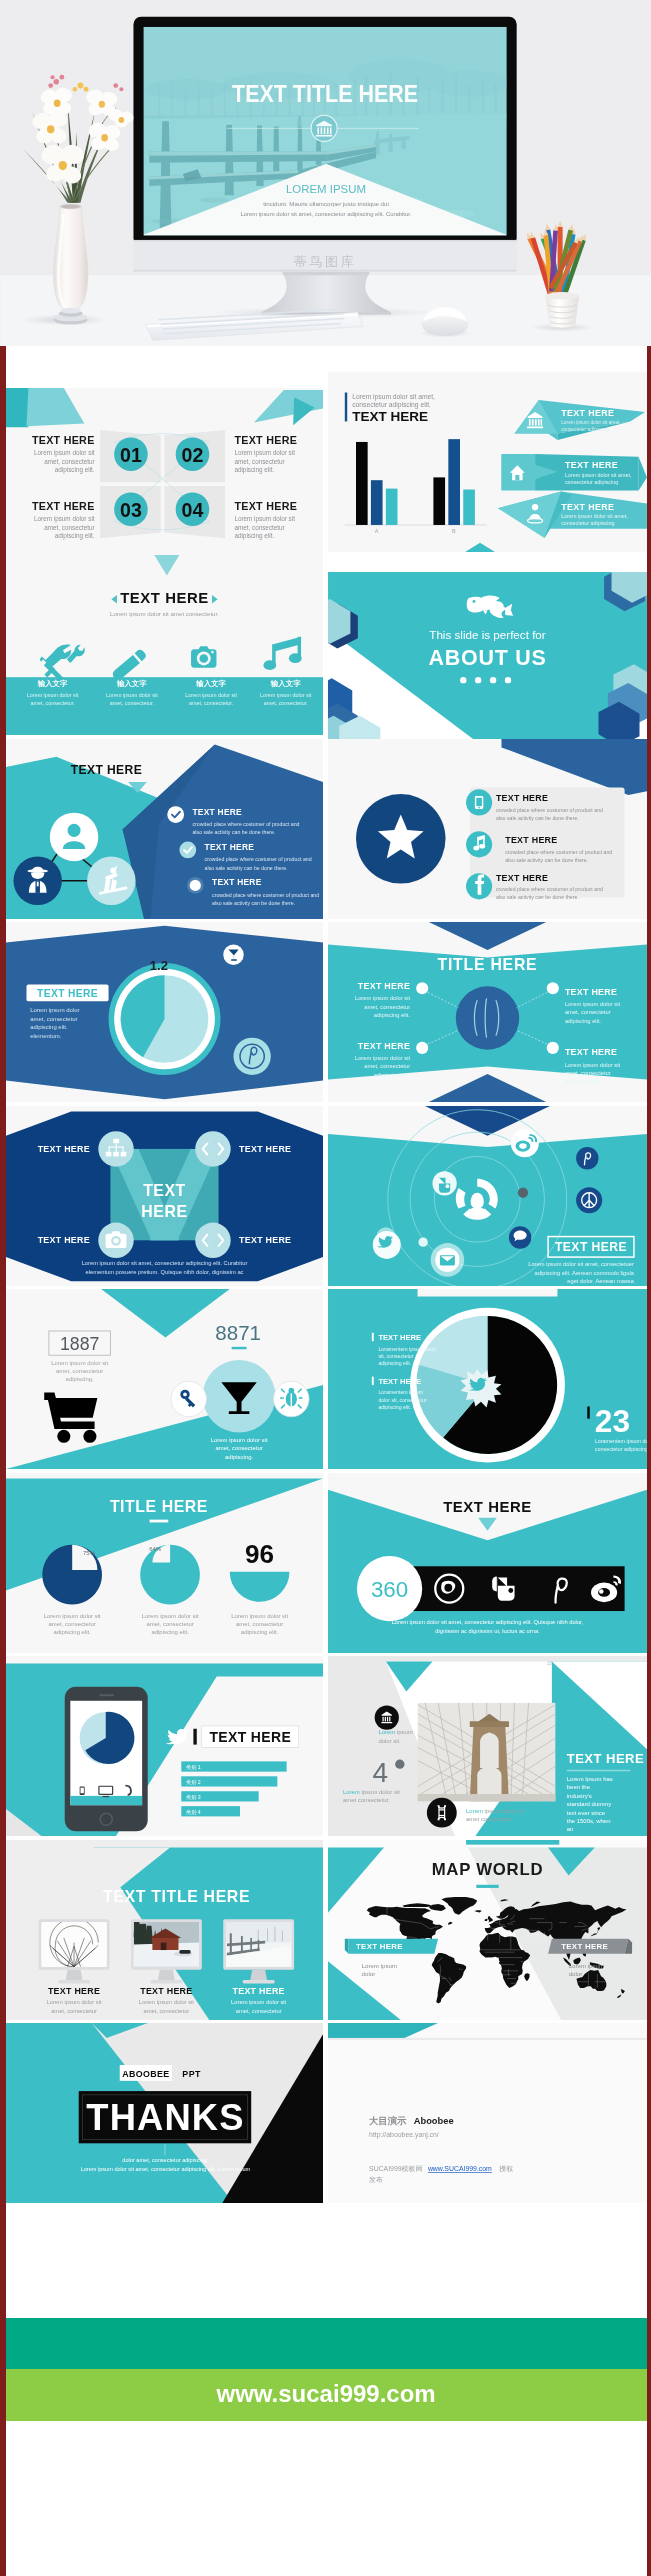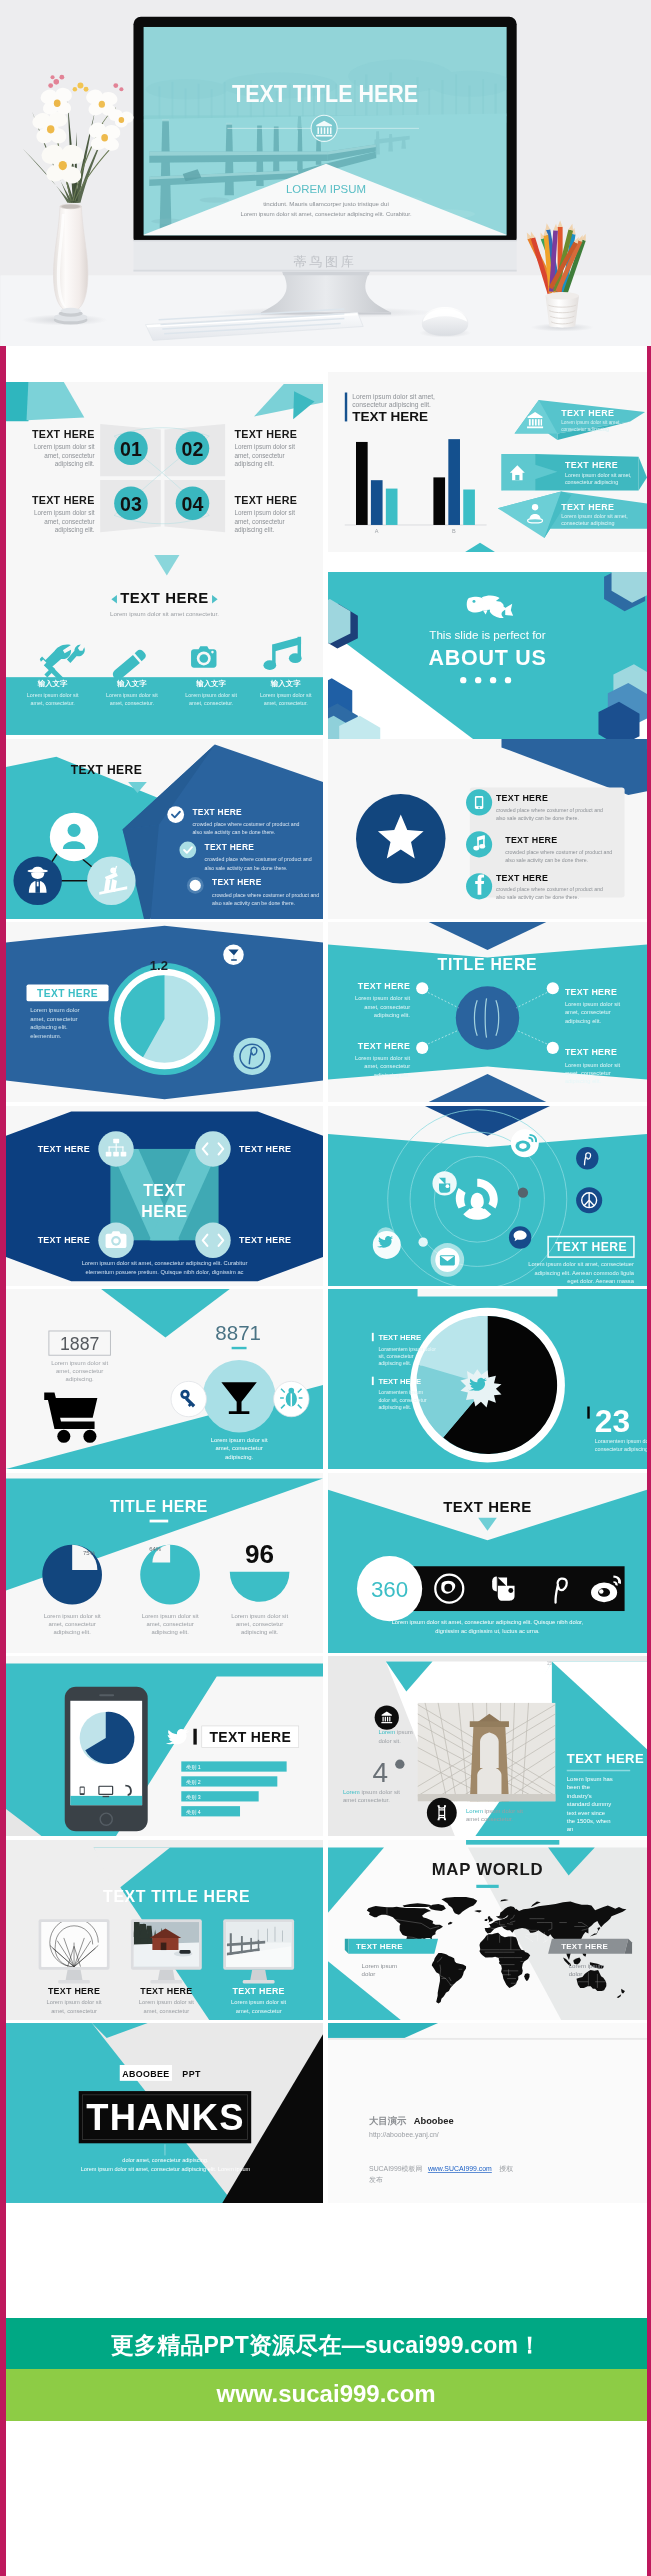--- a/index.html
+++ b/index.html
@@ -1,17 +1,17 @@
 <!DOCTYPE html>
 <html style="font-size:15px"><head>
 <meta charset="utf-8">
 <style>
   html,body{margin:0;padding:0;}
   body{width:652px;height:2576px;background:#ffffff;font-family:"Liberation Sans",sans-serif;overflow:hidden;position:relative;}
-  .page{position:relative;width:652px;height:2576px;background:#be185d;}
+  .page{position:relative;width:652px;height:2576px;background:#7f1d1d;}
   .canvas{position:absolute;left:5.6px;top:0;width:641px;height:2576px;background:#ffffff;}
   
   .hero{position:absolute;left:0;top:0;width:652px;height:346px;background:#ededef;overflow:hidden;}
   .hero svg{position:absolute;left:0;top:0;}
   
   .grid{position:absolute;left:0;top:372px;width:652px;}
   .slide{position:absolute;overflow:hidden;background:#f7f7f7;height:180px;}
   .s-l{left:5.6px;width:317px;}
   .s-r{left:328px;width:319px;}
   .slide svg{display:block;}
@@ -426,21 +426,21 @@
     <g>
       <ellipse cx="478" cy="358" rx="28" ry="5" fill="url(#shadowG)"></ellipse>
       <path d="M453 348 C453 336 466 330 478 330 C490 330 503 336 503 348 C503 357 492 361 478 361 C464 361 453 357 453 348 Z" fill="url(#mouseG)"></path>
       <path d="M454 346 C456 337 466 332 478 332 C490 332 500 337 502 346 C495 342 487 340 478 340 C469 340 461 342 454 346 Z" fill="#ffffff" opacity="0.9"></path>
     </g>
   </svg>
 </div>
 
 <div class="grid">
 
-<div class="slide s-l" style="top:10px">
+<div class="slide s-l" style="top:16px">
 <svg width="317" height="180" viewBox="0 0 340 193">
   <rect width="340" height="193" fill="#f7f7f7"></rect>
   <path d="M0 0 L30 0 L24 42 L0 42 Z" fill="#2fb6be"></path>
   <path d="M24 0 L62 0 L84 38 L22 41 Z" fill="#7cd2d8"></path>
   <path d="M298 2 L340 2 L340 22 L266 37 Z" fill="#7bd1d7"></path>
   <path d="M309 10 L331 21 L308 40 Z" fill="#3cb9c1"></path>
   <g>
     <path d="M101 45 L166 51 L166 101 L101 101 Z" fill="#e8e8e9"></path>
     <path d="M170 51 L235 45 L235 101 L170 101 Z" fill="#e8e8e9"></path>
     <path d="M101 105 L166 105 L166 155 L101 161 Z" fill="#e8e8e9"></path>
@@ -1460,18 +1460,17 @@
   <text class="s20h" x="44" y="108"><tspan fill="#8c8f93">大目演示</tspan><tspan dx="8" fill="#222">Aboobee</tspan></text>
   <text class="s20u" x="44" y="122">http://aboobee.yanj.cn/</text>
   <text class="s20u" x="44" y="159"><tspan>SUCAI999模板网</tspan><tspan dx="6" fill="#1a5ec4" text-decoration="underline">www.SUCAI999.com</tspan><tspan dx="8">授权</tspan></text>
   <text class="s20u" x="44" y="170">发布</text>
 </svg>
 </div>
 
 </div>
 
 <div class="banner1"></div>
-<div class="bannertxt" style="top:2330px;font-size:23px;letter-spacing:0.2px;">更多精品PPT资源尽在—sucai999.com！</div>
 <div class="banner2"></div>
 <div class="bannertxt" style="top:2380px;font-size:24px;">www.sucai999.com</div>
 
 </div>
 
 
 </body></html>

